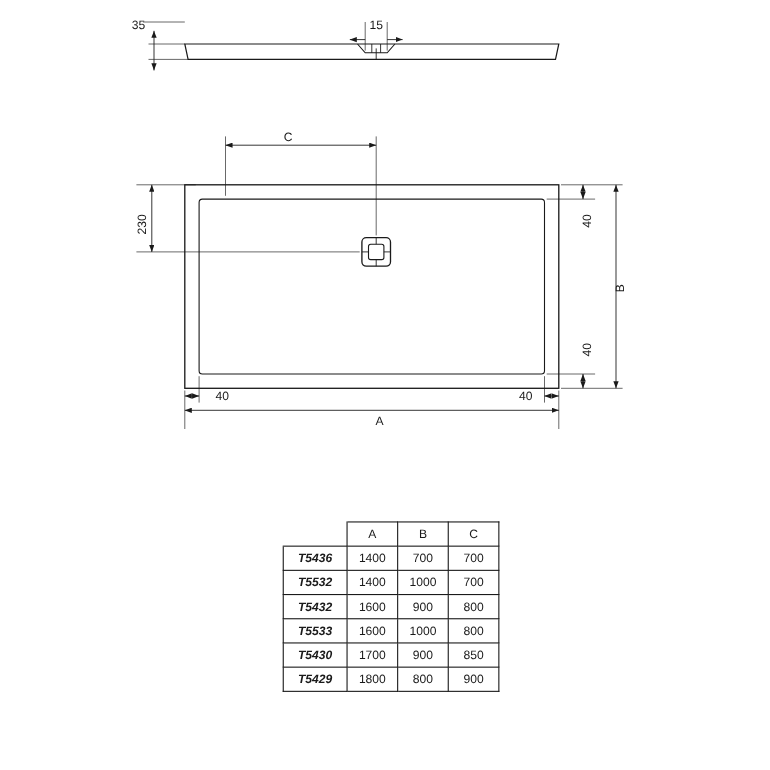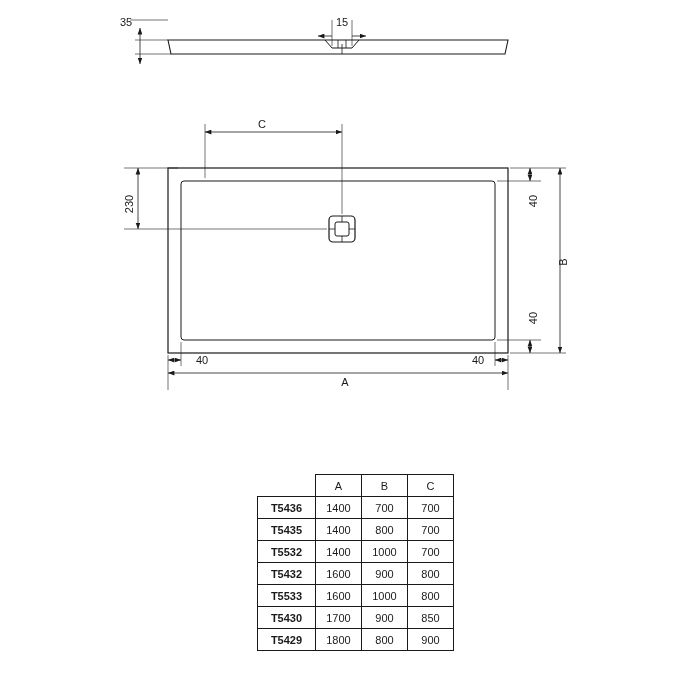--- a/index.html
+++ b/index.html
@@ -43,20 +43,21 @@
   .spec-table th, .spec-table td {
     border: 1px solid #1a1a1a;
     text-align: center;
     padding: 0;
     height: 22px;
     box-sizing: border-box;
   }
   .spec-table th.code-col, .spec-table td.code-col {
     width: 58px;
     font-weight: bold;
+    font-style: italic;
   }
   .spec-table th.val-col, .spec-table td.val-col {
     width: 46px;
     font-weight: normal;
   }
   .spec-table thead th {
     font-weight: bold;
     height: 22px;
   }
   .spec-table thead th.blank-head {
@@ -165,26 +166,20 @@
       </tr>
     </thead>
     <tbody>
       <tr>
         <td class="code-col">T5436</td>
         <td class="val-col">1400</td>
         <td class="val-col">700</td>
         <td class="val-col">700</td>
       </tr>
       <tr>
-        <td class="code-col">T5435</td>
-        <td class="val-col">1400</td>
-        <td class="val-col">800</td>
-        <td class="val-col">700</td>
-      </tr>
-      <tr>
         <td class="code-col">T5532</td>
         <td class="val-col">1400</td>
         <td class="val-col">1000</td>
         <td class="val-col">700</td>
       </tr>
       <tr>
         <td class="code-col">T5432</td>
         <td class="val-col">1600</td>
         <td class="val-col">900</td>
         <td class="val-col">800</td>

